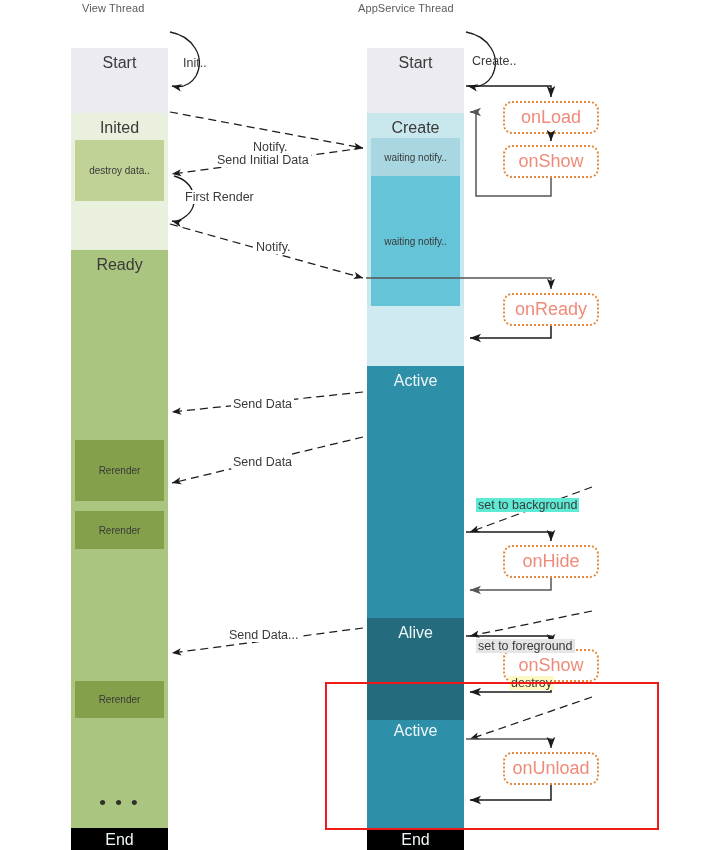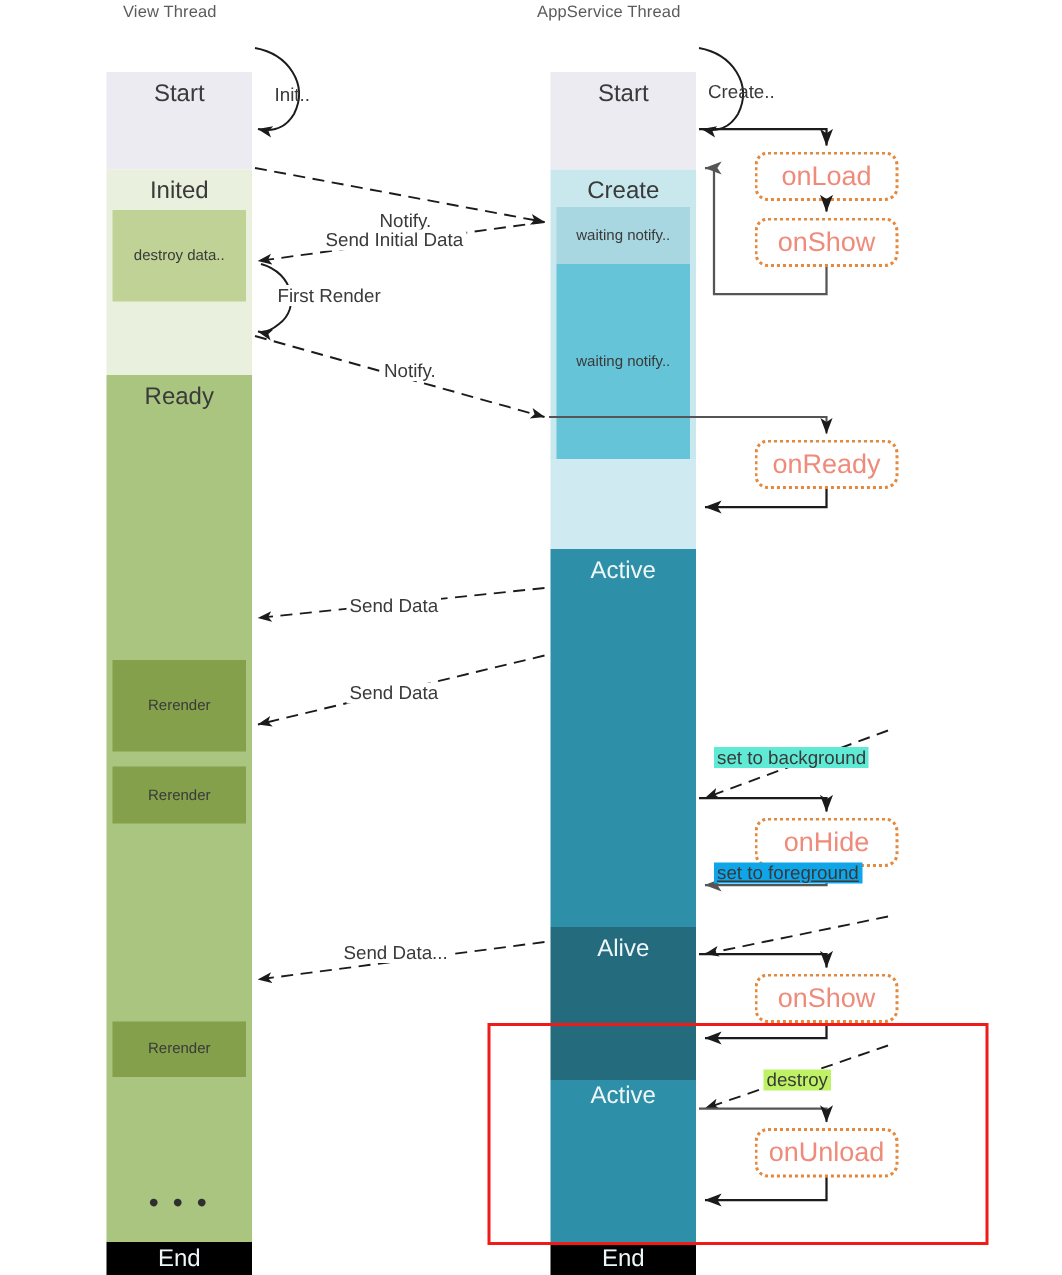--- a/index.html
+++ b/index.html
@@ -232,19 +232,19 @@
 
   <div class="msg" style="left:183px;top:56px;">Init..</div>
   <div class="msg" style="left:472px;top:54px;">Create..</div>
   <div class="msg" style="left:251px;top:140px;background:#fff;padding:0 2px;">Notify.</div>
   <div class="msg" style="left:215px;top:153px;background:#fff;padding:0 2px;">Send Initial Data</div>
   <div class="msg" style="left:183px;top:190px;background:#fff;padding:0 2px;">First Render</div>
   <div class="msg" style="left:254px;top:240px;background:#fff;padding:0 2px;">Notify.</div>
   <div class="msg" style="left:231px;top:397px;background:#fff;padding:0 2px;">Send Data</div>
   <div class="msg" style="left:231px;top:455px;background:#fff;padding:0 2px;">Send Data</div>
   <div class="msg" style="left:476px;top:498px;background:#5eead4;padding:0 2px;">set to background</div>
-  <div class="msg" style="left:476px;top:575px;background:#0ea5e9;padding:0 2px;text-decoration:underline;">set to foreground</div>
+  <div class="msg" style="left:476px;top:639px;background:#e5e5e5;padding:0 2px;">set to foreground</div>
   <div class="msg" style="left:227px;top:628px;background:#fff;padding:0 2px;">Send Data...</div>
-  <div class="msg" style="left:509px;top:713px;background:#bef264;padding:0 2px;">destroy</div>
+  <div class="msg" style="left:509px;top:676px;background:#fef9c3;padding:0 2px;">destroy</div>
 
   <div id="highlight"></div>
 
 </div>
 
 </body></html>

